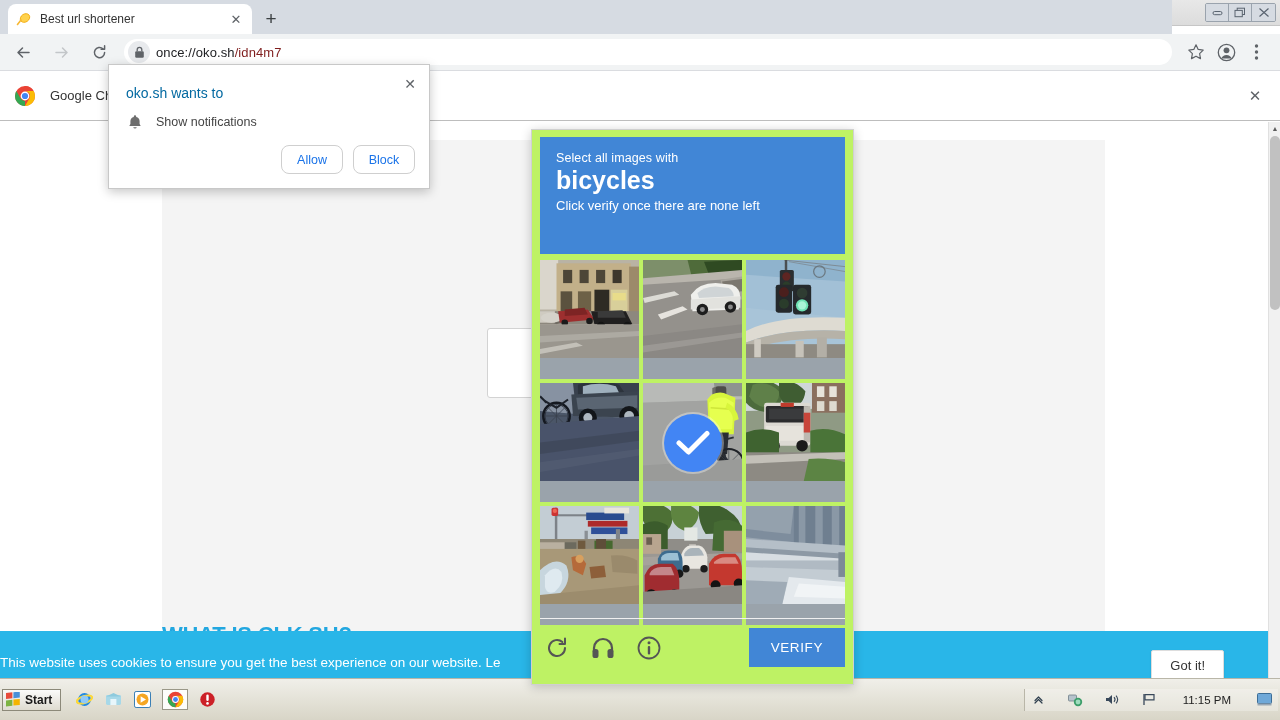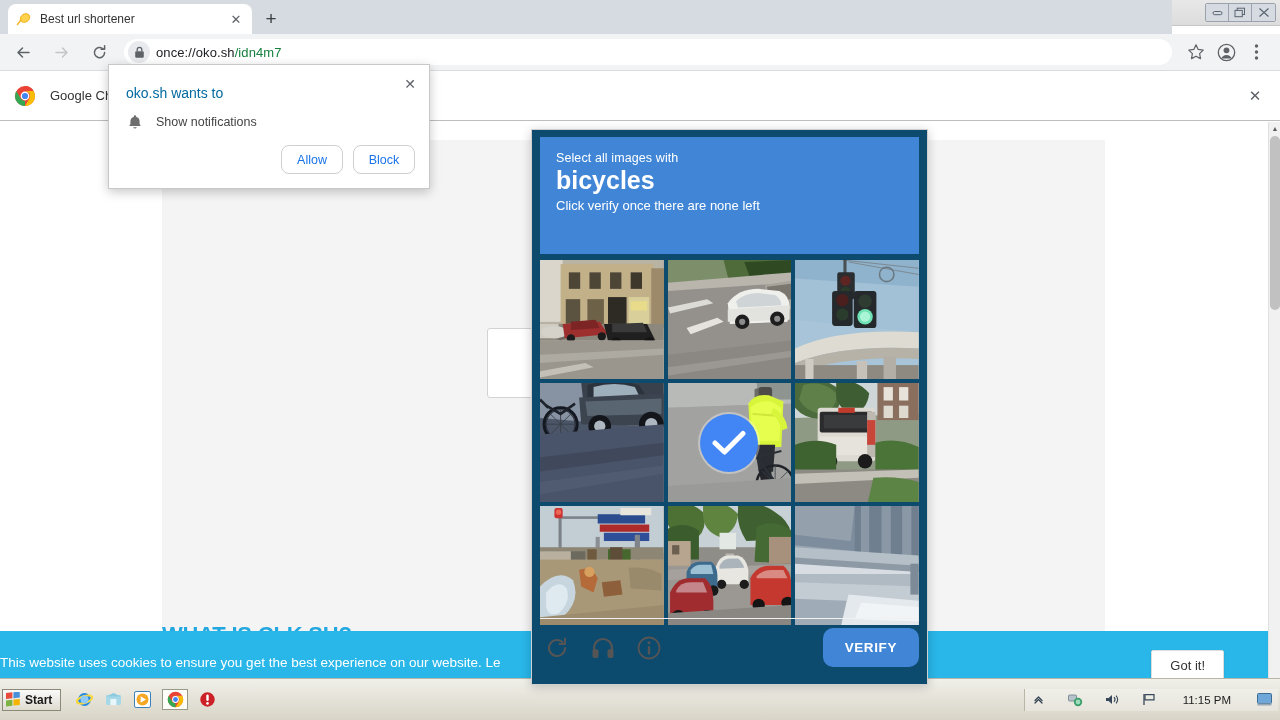--- a/index.html
+++ b/index.html
@@ -74,21 +74,21 @@
   .omnibox {
     flex: 1; height: 26px; margin: 0 10px 0 10px; background: #fff;
     border-radius: 13px; display: flex; align-items: center; padding: 0 4px;
   }
   .lock-pill {
     width: 22px; height: 22px; border-radius: 50%; background: #e8eaed;
     display: flex; align-items: center; justify-content: center;
     margin-right: 6px; flex: none;
   }
   .url { font-size: 13px; color: #202124; letter-spacing: .1px; }
-  .url .dim { color: #15803d; }
+  .url .dim { color: #7f1d1d; }
   .tool-icon {
     width: 28px; height: 28px; margin-right: 2px; color: #5f6368;
     display: flex; align-items: center; justify-content: center; flex: none;
   }
   .tool-icon.last { margin-right: 10px; }
 
   
   .infobar {
     position: absolute; top: 71px; left: 0; width: 1280px; height: 50px;
     background: #fff; border-bottom: 1px solid #bdbdbd;
@@ -230,22 +230,22 @@
   .perm-btn {
     min-width: 62px; height: 29px; background: #fff;
     border: 1px solid #cfcfcf; border-radius: 8px;
     color: #1a73e8; font-size: 12.5px;
     display: flex; align-items: center; justify-content: center;
     padding: 0 12px;
   }
 
   
   .recaptcha {
-    position: absolute; left: 531px; top: 129px; width: 397px; height: 556px;
-    background: #0c4a6e; border: 1px solid #d0d0d0;
+    position: absolute; left: 531px; top: 129px; width: 323px; height: 556px;
+    background: #bef264; border: 1px solid #d0d0d0;
     box-shadow: 0 2px 10px rgba(0,0,0,.2);
     z-index: 30;
   }
   .rc-head {
     margin: 7px 8px 0 8px; background: #4186d6; color: #fff;
     padding: 14px 16px 18px 16px; height: 117px;
   }
   .rc-head-sub { font-size: 12.5px; letter-spacing: .1px; }
   .rc-head-target {
     font-size: 25px; font-weight: bold; line-height: 1.18;
@@ -271,22 +271,22 @@
   .rc-foot {
     position: absolute; left: 8px; right: 8px; bottom: 8px; height: 58px;
     display: flex; align-items: center; border-top: 1px solid #f0f0f0;
   }
   .rc-foot-icon {
     width: 34px; height: 34px; margin-right: 12px; color: #555;
     display: flex; align-items: center; justify-content: center;
   }
   .rc-verify {
     margin-left: auto; background: #4186d6; color: #fff;
-    font-size: 13.5px; font-weight: bold; letter-spacing: .6px;
-    padding: 12px 22px; border-radius: 10px;
+    font-size: 13.5px; font-weight: normal; letter-spacing: .6px;
+    padding: 12px 22px; border-radius: 0;
   }
 
   
   .taskbar {
     position: absolute; left: 0; bottom: 0; width: 1280px; height: 42px;
     background: linear-gradient(#f0efe9, #e3e1d6 55%, #d8d5c7);
     border-top: 1px solid #b9b6a8;
     display: flex; align-items: center;
   }
   .start-btn {

